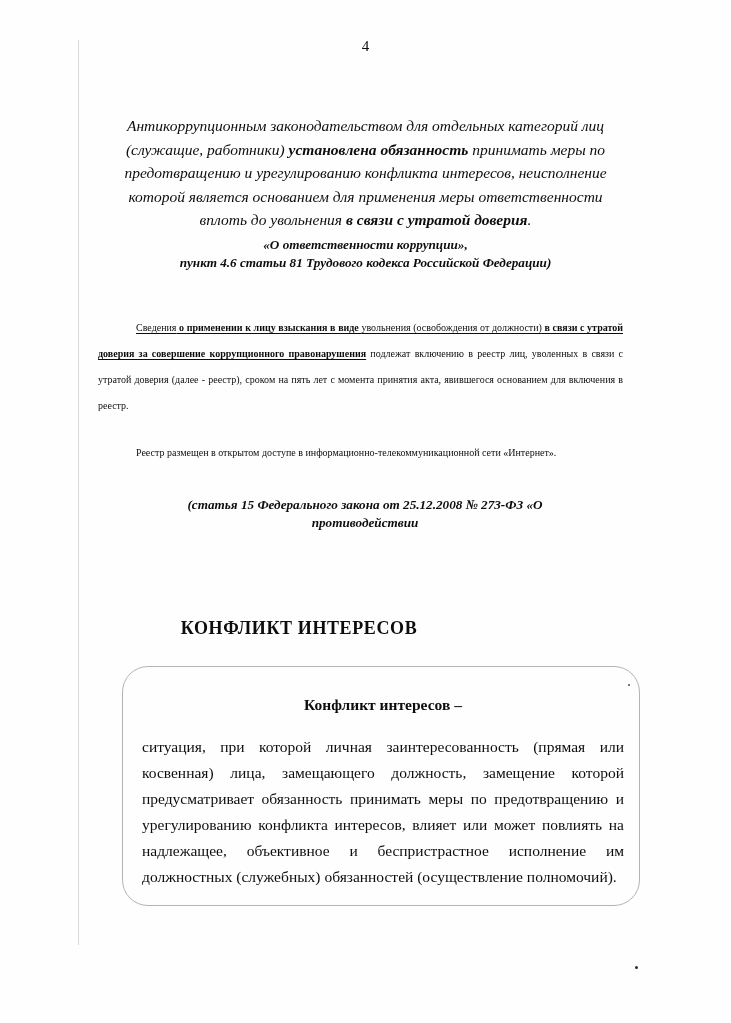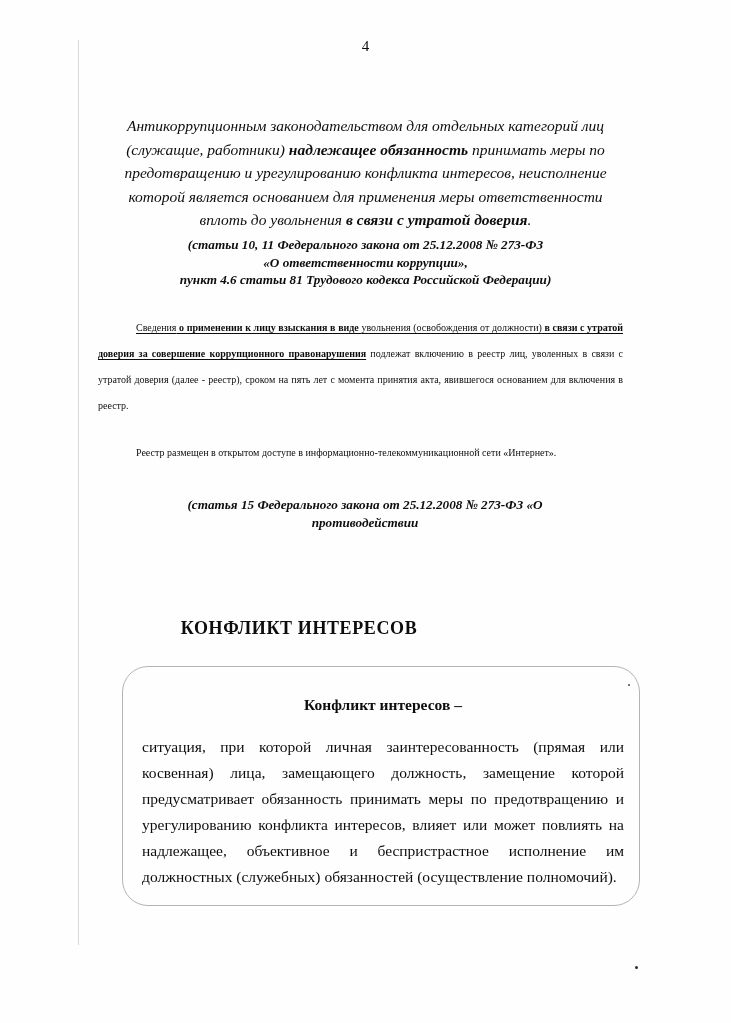--- a/index.html
+++ b/index.html
@@ -131,25 +131,24 @@
 
 <div class="page">
 
   <div class="scan-line"></div>
   <div class="scan-speck speck-a"></div>
   <div class="scan-speck speck-b"></div>
 
   <div class="page-number">4</div>
 
   <div class="block intro">
-    <span>Антикоррупционным законодательством для отдельных категорий лиц (служащие, работники) </span><b>надлежащее обязанность</b><span> принимать меры по предотвращению и урегулированию конфликта интересов, неисполнение которой является основанием для применения меры ответственности вплоть до увольнения </span><b>в связи с утратой доверия</b><span>.</span>
+    <span>Антикоррупционным законодательством для отдельных категорий лиц (служащие, работники) </span><b>установлена обязанность</b><span> принимать меры по предотвращению и урегулированию конфликта интересов, неисполнение которой является основанием для применения меры ответственности вплоть до увольнения </span><b>в связи с утратой доверия</b><span>.</span>
   </div>
 
   <div class="block citation cite-1">
-    <div>(статьи 10, 11 Федерального закона от 25.12.2008 № 273-ФЗ</div>
     <div>«О ответственности коррупции»,</div>
     <div>пункт 4.6 статьи 81 Трудового кодекса Российской Федерации)</div>
   </div>
 
   <div class="block body-par par-1">
     <span class="indent"></span><span class="u">Сведения</span><span class="ub"> о применении к лицу взыскания в виде </span><span class="u">увольнения (освобождения от должности)</span><span class="ub"> в связи с утратой доверия за совершение коррупционного правонарушения</span><span> подлежат включению в реестр лиц, уволенных в связи с утратой доверия (далее - реестр), сроком на пять лет с момента принятия акта, явившегося основанием для включения в реестр.</span>
   </div>
 
   <div class="block body-par par-2">
     <span class="indent"></span><span>Реестр размещен в открытом доступе в информационно-телекоммуникационной сети «Интернет».</span>

